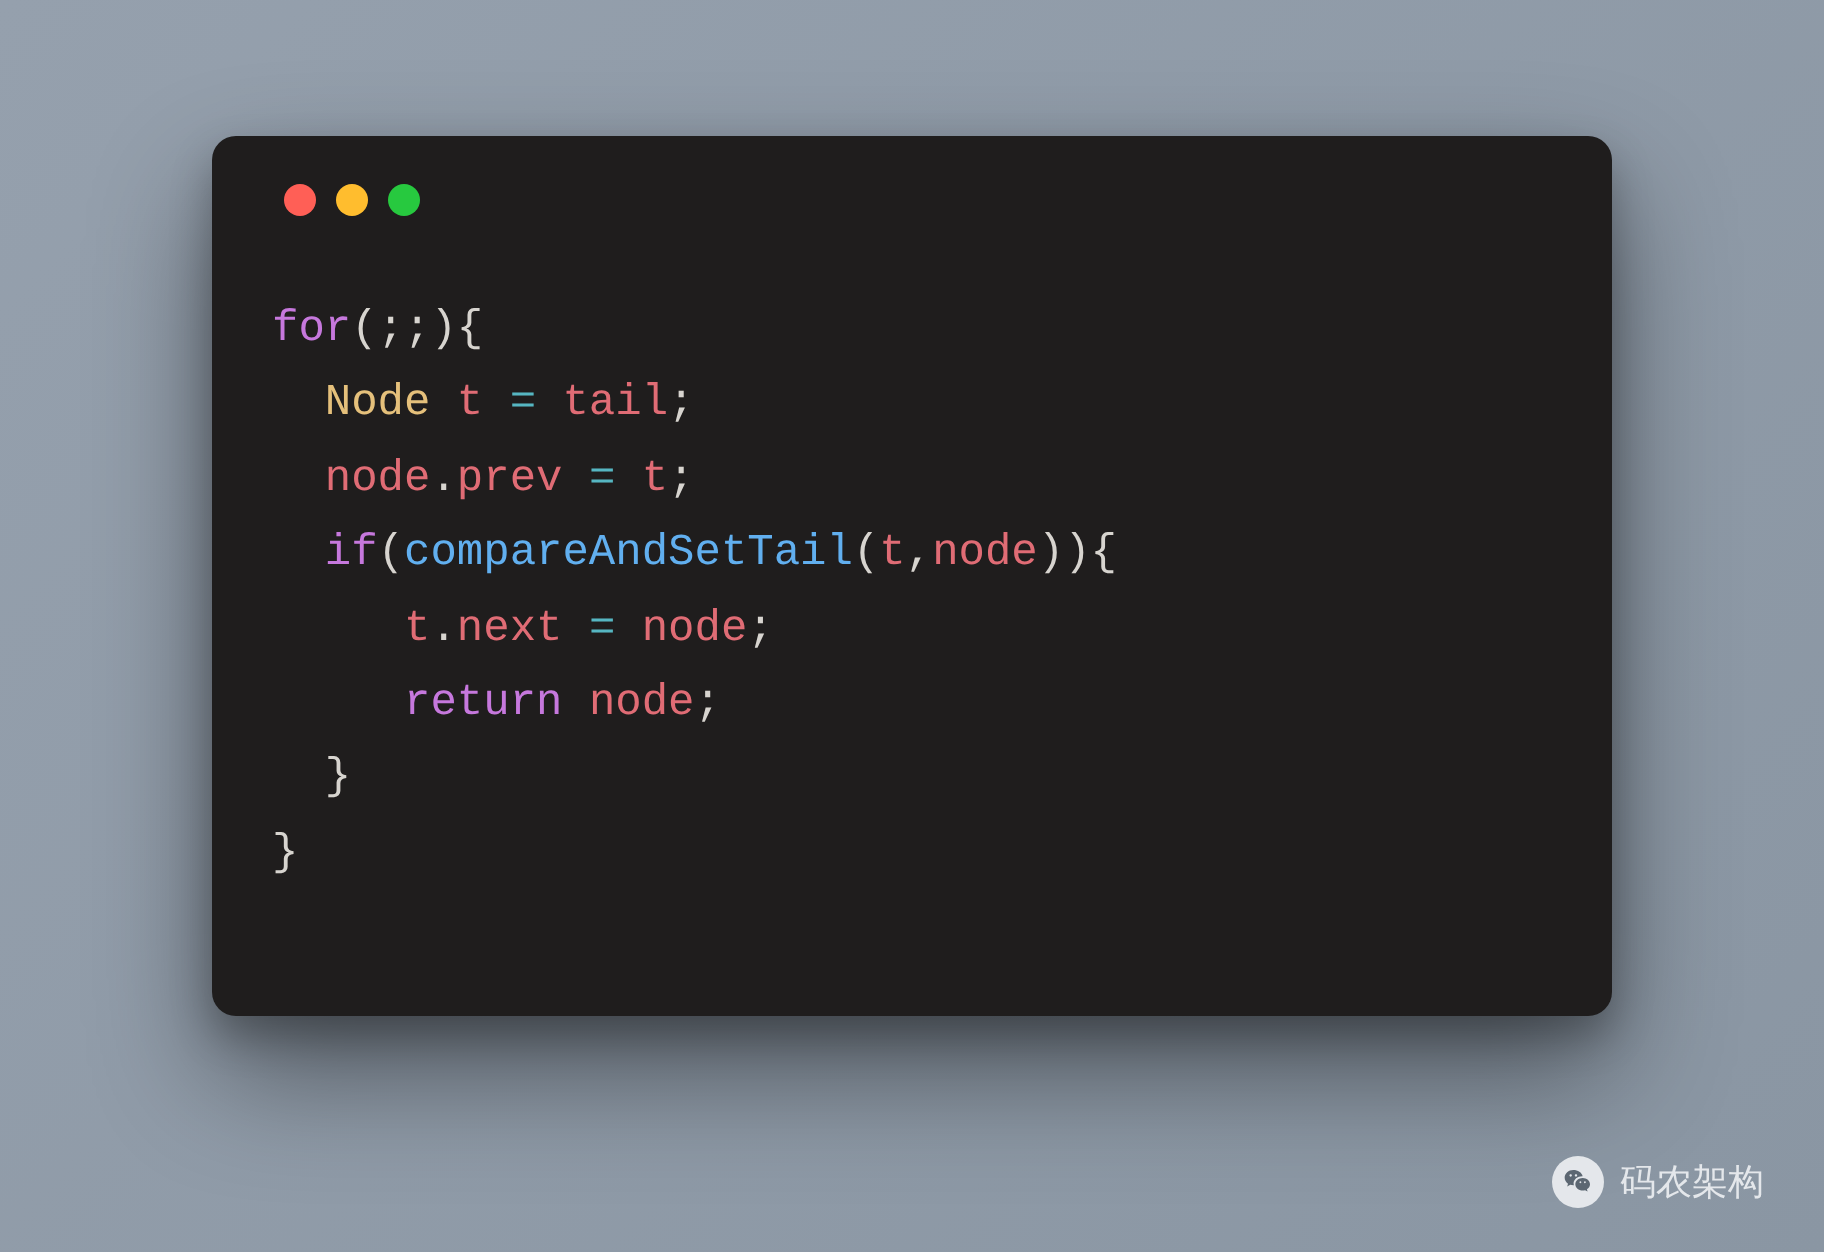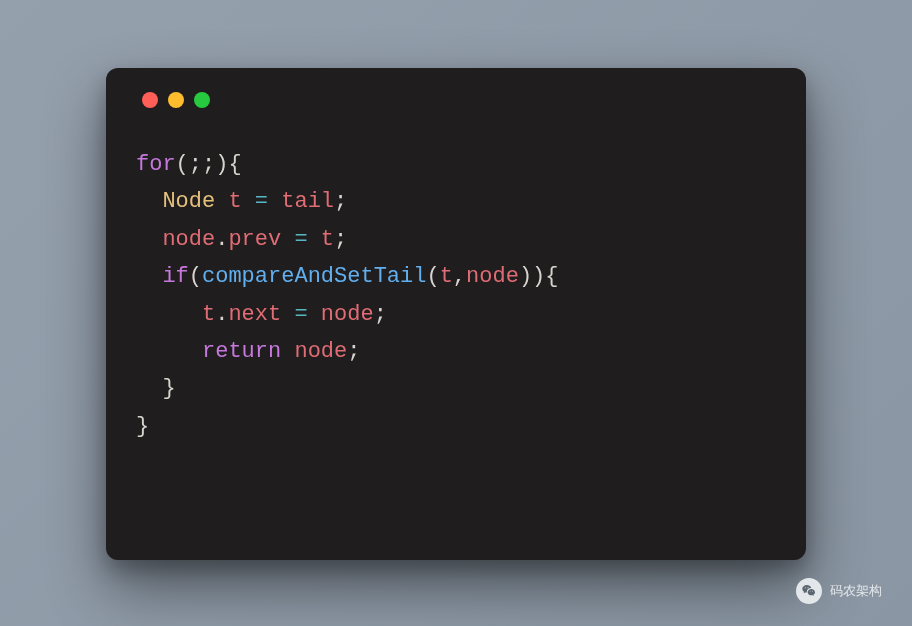--- a/index.html
+++ b/index.html
@@ -8,21 +8,21 @@
     background: linear-gradient(135deg, #95a0ad 0%, #8a96a3 100%);
     font-family: "SF Mono", "Menlo", "Consolas", "Courier New", monospace;
     position: relative;
     overflow: hidden;
   }
   .window {
     position: absolute;
     top: 68px;
     left: 106px;
     width: 700px;
-    height: 492px;
+    height: 440px;
     background: #1f1d1d;
     border-radius: 12px;
     box-shadow: 0 28px 60px rgba(0,0,0,0.45), 0 10px 20px rgba(0,0,0,0.25);
     padding: 24px 30px 30px 30px;
   }
   .traffic-lights {
     display: flex;
     gap: 10px;
     margin-bottom: 38px;
     margin-left: 6px;
@@ -51,21 +51,21 @@
 
   .watermark {
     position: absolute;
     right: 30px;
     bottom: 22px;
     display: flex;
     align-items: center;
     gap: 8px;
     color: #e9ecef;
     font-family: -apple-system, "PingFang SC", "Microsoft YaHei", sans-serif;
-    font-size: 13px;
+    font-size: 18px;
     opacity: 0.95;
   }
   .wm-icon {
     width: 26px; height: 26px; border-radius: 50%;
     background: #e9ecef;
     display: flex; align-items: center; justify-content: center;
   }
   .wm-icon svg { width: 16px; height: 16px; fill: #5a6570; }
 </style>
 </head>

